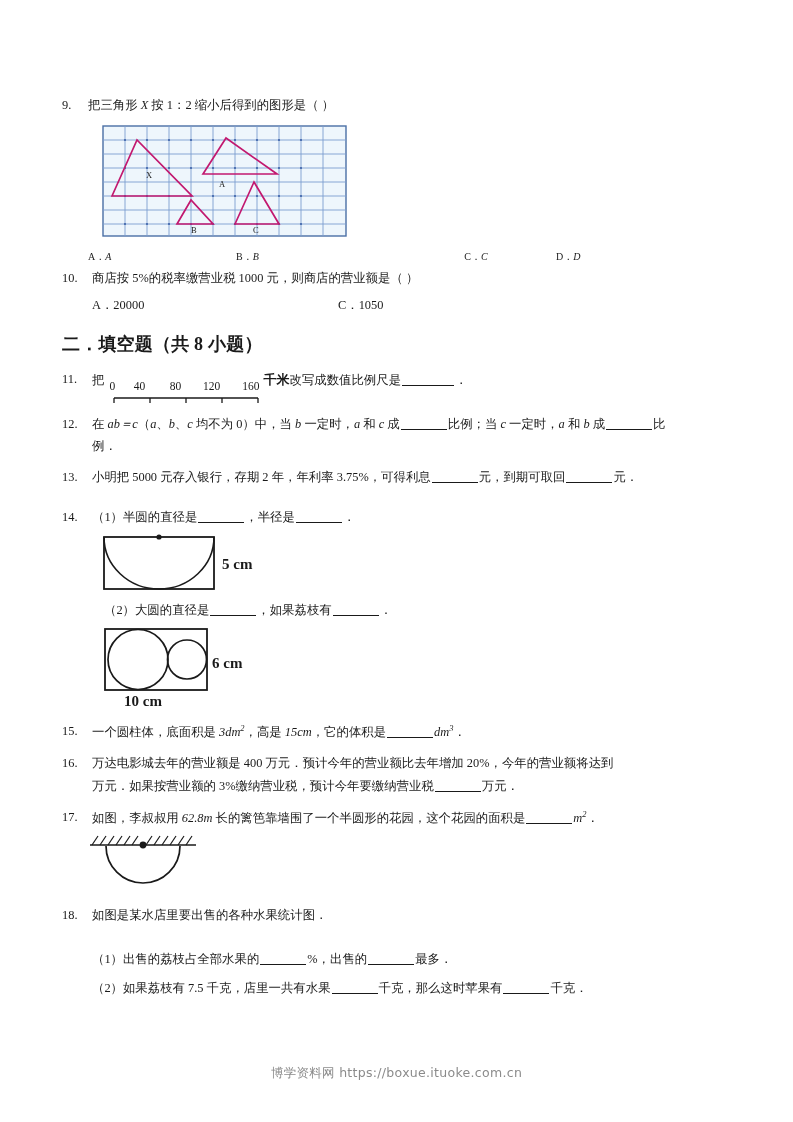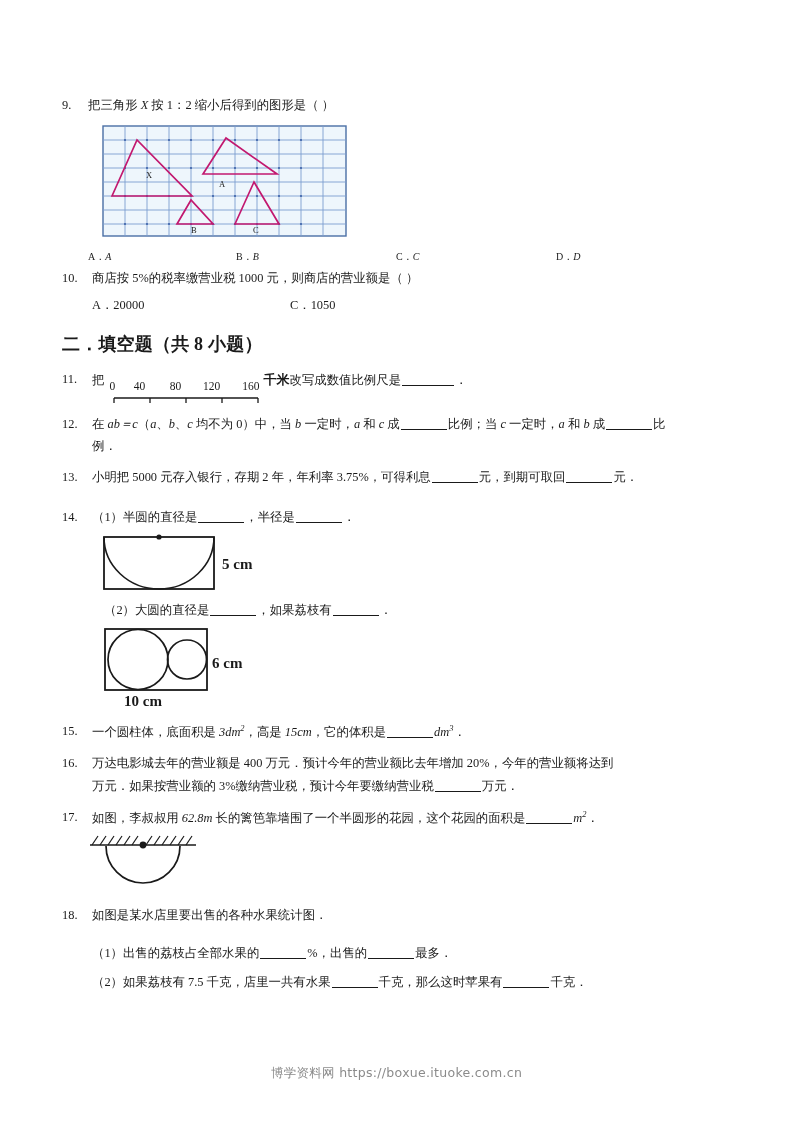--- a/index.html
+++ b/index.html
@@ -25,22 +25,22 @@
   i.it { font-style: italic; }
   .blank { display:inline-block; border-bottom:1px solid #1a1a1a; width:52px; height:0.95em; vertical-align:-2px; margin:0 1px; }
   .blank.sm { width:46px; }
   sup.sup { font-size:0.68em; vertical-align: super; font-style: italic; }
 
   
   .opts { display:flex; font-size:10px; padding-left:26px; margin-top:9px; margin-bottom:5px; }
   .opt { }
   .opt-a { width: 148px; }
   .opt-b { width: 160px; }
-  .opt-c { width: 160px; }
-  .opts2 { display:flex; font-size:12.4px; padding-left:30px; margin-top:9px; margin-bottom:6px;}
+  .opt-c { width: 160px; text-align: center; }
+  .opts2 { display:flex; font-size:12.4px; padding-left:30px; margin-top:9px; margin-bottom:6px;gap:48px;}
   .o2a { width: 198px; }
   .o2b { width: 238px; }
 
   
   .sec { font-size: 18px; font-weight: bold; margin: 18px 0 14px 0; letter-spacing:0.2px;}
 
   
   .fig-grid { margin: 10px 0 4px 40px; }
 
   
@@ -261,18 +261,18 @@
       </g>
       <path d="M 22 14 A 37 37 0 0 0 96 14" fill="none" stroke="#1a1a1a" stroke-width="1.7"></path>
       <circle cx="59" cy="13" r="3.4" fill="#1a1a1a"></circle>
     </svg>
   </div>
 
   <div class="q q-row" style="margin-top:8px;">
     <div class="q-num wide">18.</div>
     <div class="q-body">如图是某水店里要出售的各种水果统计图．</div>
   </div>
-  <div class="q indent2" style="padding-left:30px;margin-top:19px;"><span>（1）出售的荔枝占全部水果的</span><span class="blank sm"></span><span>%，出售的</span><span class="blank sm"></span><span>最多．</span></div>
+  <div class="q indent2" style="padding-left:30px;margin-top:25px;"><span>（1）出售的荔枝占全部水果的</span><span class="blank sm"></span><span>%，出售的</span><span class="blank sm"></span><span>最多．</span></div>
   <div class="q indent2" style="padding-left:30px;margin-top:9px;"><span>（2）如果荔枝有 7.5 千克，店里一共有水果</span><span class="blank sm"></span><span>千克，那么这时苹果有</span><span class="blank sm"></span><span>千克．</span></div>
 
 </div>
 
 <div class="footer">博学资料网 https://boxue.ituoke.com.cn</div>
 
 </body></html>

